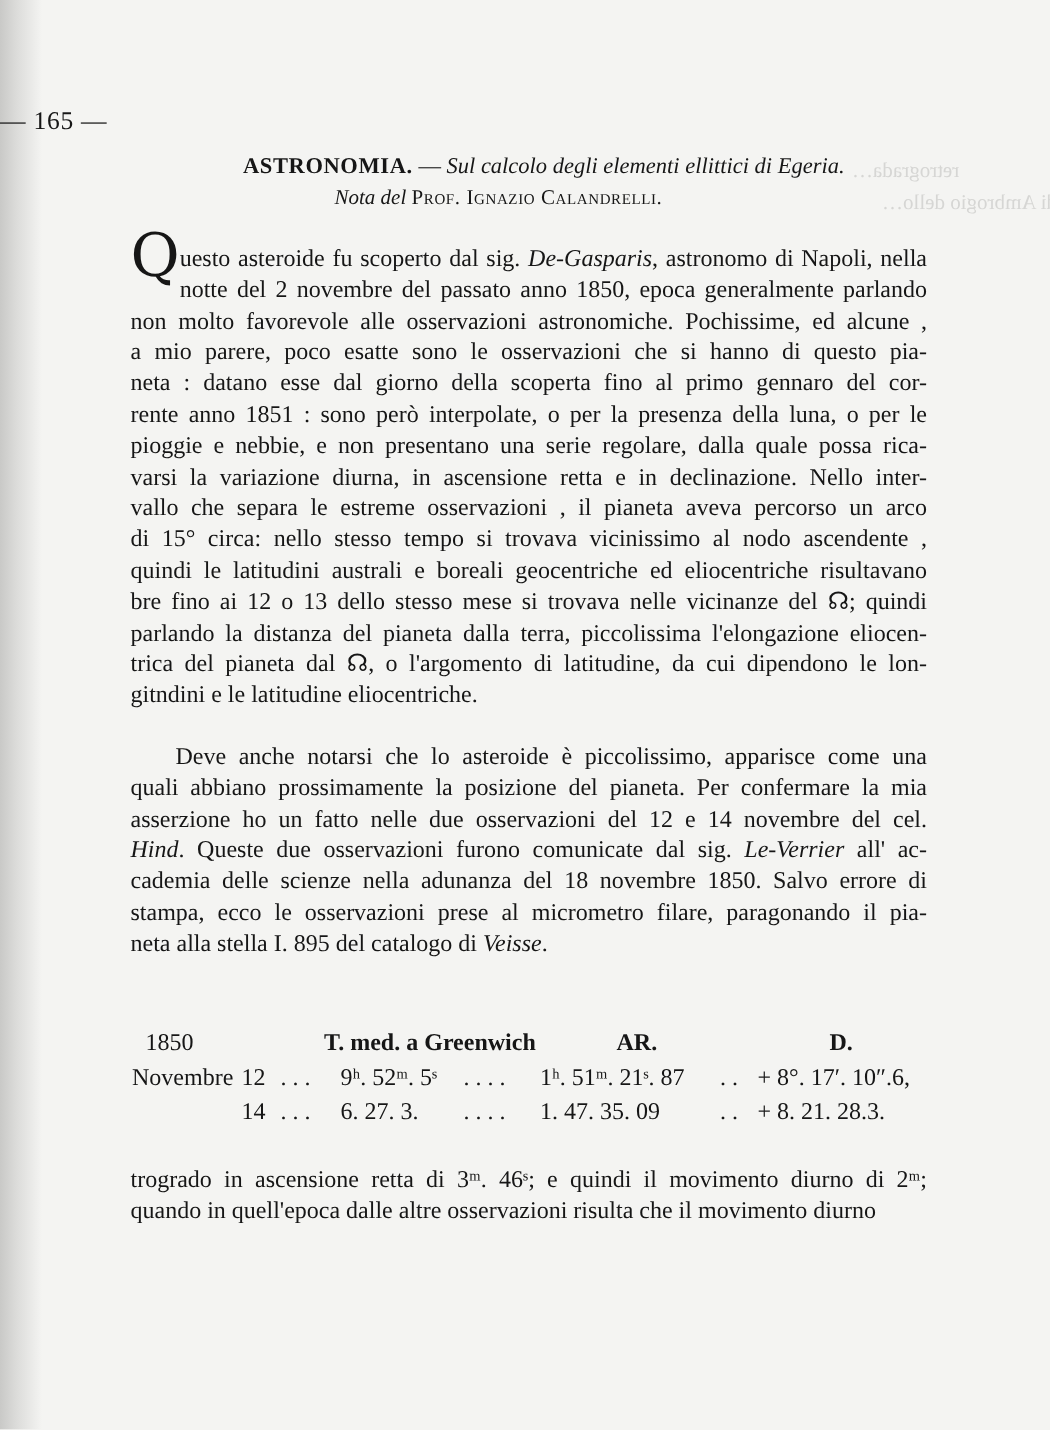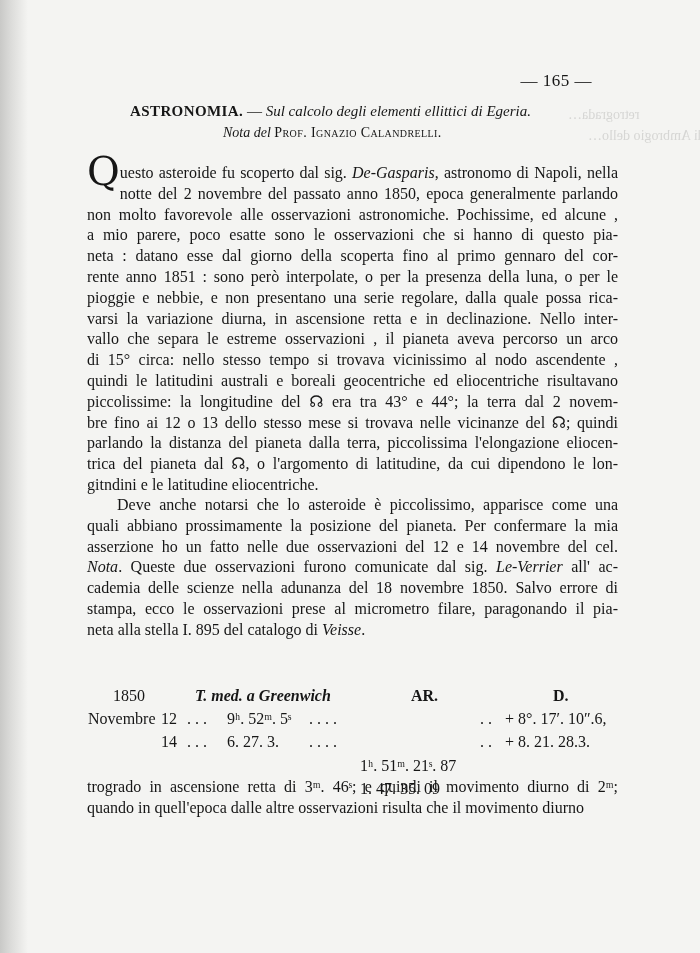--- a/index.html
+++ b/index.html
@@ -19,21 +19,21 @@
       position: absolute;
       left: 0; top: 0; bottom: 0;
       width: 28px;
       background: linear-gradient(to right, #c9c9c7 0%, #dcdcda 40%, rgba(244,244,242,0) 100%);
     }
     .page-number {
       position: absolute;
       top: 71px;
       left: 0;
       width: 592px;
-      text-align: right;
+      text-align: left;
       font-size: 17px;
       letter-spacing: 0.5px;
     }
     .heading-1 {
       position: absolute;
       top: 103px;
       left: 130px;
       font-size: 15px;
       white-space: nowrap;
     }
@@ -41,20 +41,21 @@
       position: absolute;
       top: 125px;
       left: 223px;
       font-size: 14px;
       white-space: nowrap;
     }
     .smallcaps {
       font-variant: small-caps;
       font-weight: bold;
       letter-spacing: 0.4px;
+      margin-left: 32px;
     }
     .sc-plain {
       font-variant: small-caps;
       letter-spacing: 0.4px;
     }
     .it {
       font-style: italic;
     }
     .body-text {
       position: absolute;
@@ -98,30 +99,30 @@
     .obs-row {
       position: relative;
       height: 23px;
       white-space: nowrap;
     }
     .obs-cell {
       position: absolute;
       top: 0;
       white-space: nowrap;
     }
-    .c-year { left: 16px; }
-    .c-gw { left: 98px; font-weight: bold; font-style: italic; }
+    .c-year { left: 0; }
+    .c-gw { left: 119px; font-weight: bold; }
     .c-ar { left: 314px; font-weight: bold; }
     .c-d { left: 456px; font-weight: bold; }
     .c-month { left: -9px; }
     .c-day { left: 64px; }
     .c-dots1 { left: 90px; }
     .c-time { left: 130px; }
     .c-dots2 { left: 212px; }
-    .c-ra { left: 263px; margin-top: 47px; }
+    .c-ra { left: 263px; }
     .c-dots3 { left: 383px; }
     .c-dec { left: 408px; }
     .bleed {
       position: absolute;
       color: #d6d6d4;
       font-size: 14px;
       white-space: nowrap;
       transform: scaleX(-1);
     }
     .bleed-1 { top: 107px; left: 568px; }
@@ -150,31 +151,30 @@
     <span class="line">notte del 2 novembre del passato anno 1850, epoca generalmente parlando</span>
     <span class="line">non molto favorevole alle osservazioni astronomiche. Pochissime, ed alcune ,</span>
     <span class="line">a mio parere, poco esatte sono le osservazioni che si hanno di questo pia-</span>
     <span class="line">neta : datano esse dal giorno della scoperta fino al primo gennaro del cor-</span>
     <span class="line">rente anno 1851 : sono però interpolate, o per la presenza della luna, o per le</span>
     <span class="line">pioggie e nebbie, e non presentano una serie regolare, dalla quale possa rica-</span>
     <span class="line">varsi la variazione diurna, in ascensione retta e in declinazione. Nello inter-</span>
     <span class="line">vallo che separa le estreme osservazioni , il pianeta aveva percorso un arco</span>
     <span class="line">di 15° circa: nello stesso tempo si trovava vicinissimo al nodo ascendente ,</span>
     <span class="line">quindi le latitudini australi e boreali geocentriche ed eliocentriche risultavano</span>
-    <span class="line">piccolissime: la longitudine del ☊ era tra 43° e 44°; la terra dal 2 novem-</span>
     <span class="line">bre fino ai 12 o 13 dello stesso mese si trovava nelle vicinanze del ☊; quindi</span>
     <span class="line">parlando la distanza del pianeta dalla terra, piccolissima l'elongazione eliocen-</span>
     <span class="line">trica del pianeta dal ☊, o l'argomento di latitudine, da cui dipendono le lon-</span>
     <span class="line last">gitndini e le latitudine eliocentriche.</span>
   </div>
 <div class="body-text para-2" id="para2">
     <span class="line indent">Deve anche notarsi che lo asteroide è piccolissimo, apparisce come una</span>
     <span class="line">quali abbiano prossimamente la posizione del pianeta. Per confermare la mia</span>
     <span class="line">asserzione ho un fatto nelle due osservazioni del 12 e 14 novembre del cel.</span>
-    <span class="line"><span></span><span class="it">Nota</span><span>. Queste due osservazioni furono comunicate dal sig. </span><span class="it">Le-Verrier</span><span> all' ac-</span></span>
+    <span class="line"><span></span><span class="it">Hind</span><span>. Queste due osservazioni furono comunicate dal sig. </span><span class="it">Le-Verrier</span><span> all' ac-</span></span>
     <span class="line">cademia delle scienze nella adunanza del 18 novembre 1850. Salvo errore di</span>
     <span class="line">stampa, ecco le osservazioni prese al micrometro filare, paragonando il pia-</span>
     <span class="line last"><span>neta alla stella I. 895 del catalogo di </span><span class="it">Veisse</span><span>.</span></span>
   </div>
 
 <div class="obs-table">
   <div class="obs-row">
     <span class="obs-cell c-year">1850</span>
     <span class="obs-cell c-gw">T. med. a Greenwich</span>
     <span class="obs-cell c-ar">AR.</span>

